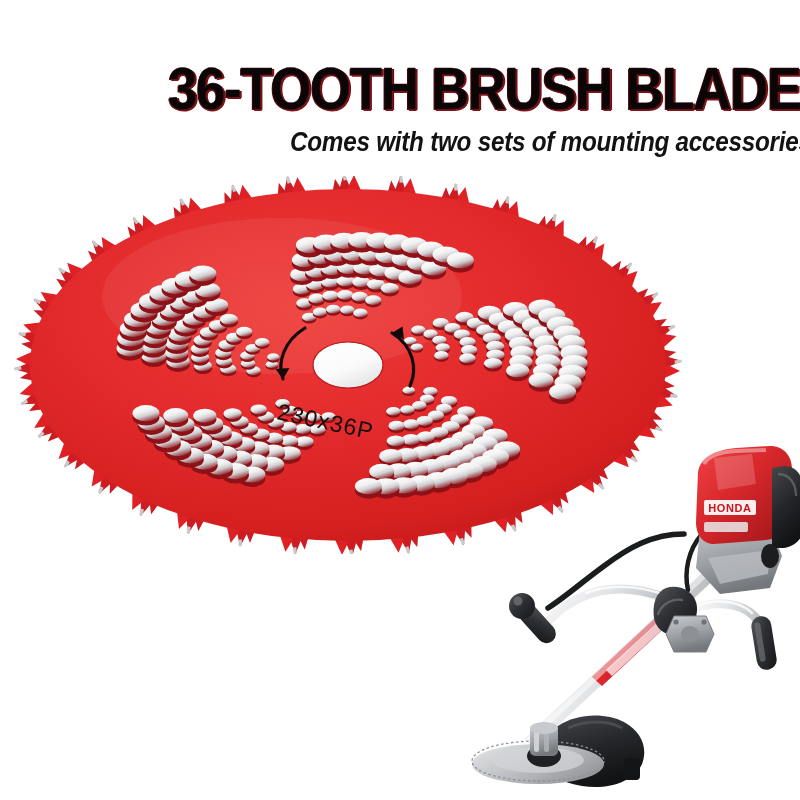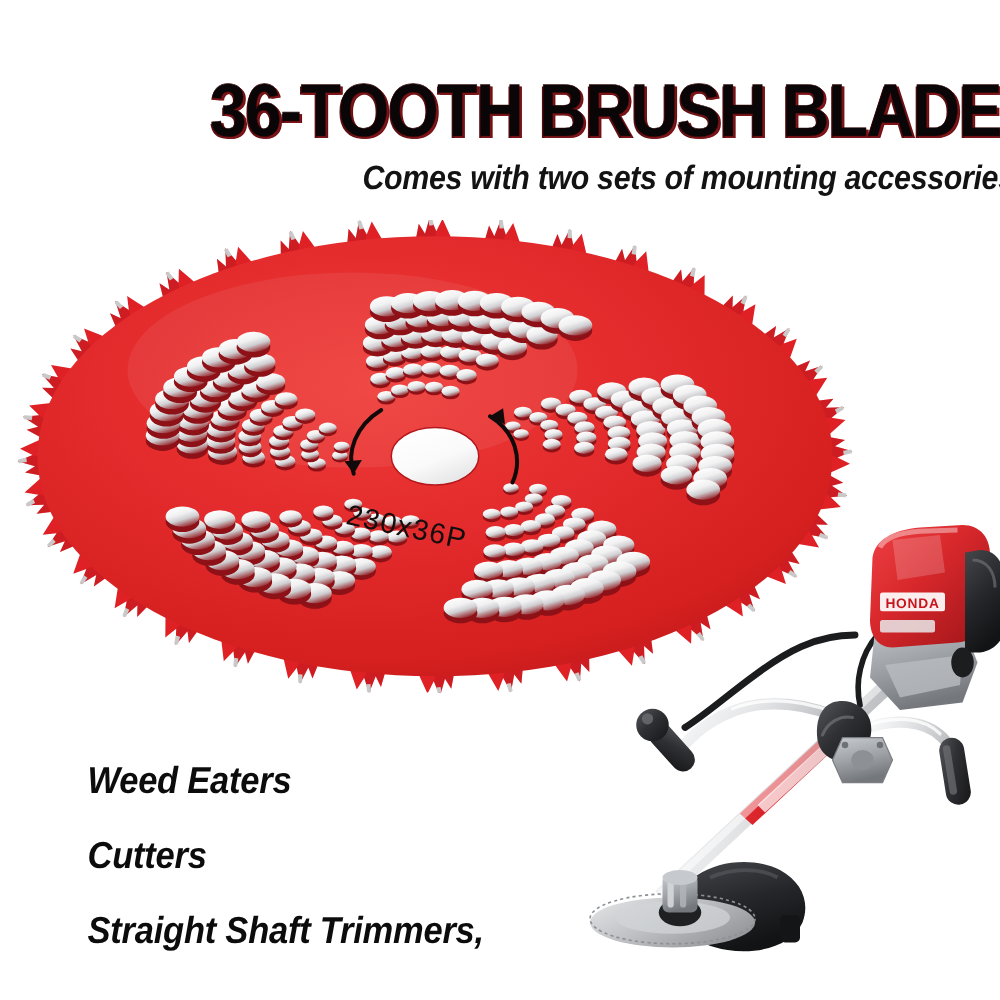--- a/index.html
+++ b/index.html
@@ -88,21 +88,21 @@
     top: 176px;
     width: 668px;
     height: 378px;
   }
   #blade-svg { display: block; width: 100%; height: 100%; }
 
   
   #trimmer-wrap {
     position: absolute;
     left: 452px;
-    top: 412px;
+    top: 438px;
     width: 348px;
     height: 362px;
   }
   #trimmer-svg { display: block; width: 100%; height: 100%; }
 </style>
 </head>
 <body>
 
 <div id="stage">
 
@@ -1391,19 +1391,14 @@
           <ellipse cx="92" cy="318" rx="17" ry="11" fill="#1f2022"></ellipse>
           <rect x="78" y="288" width="28" height="30" rx="5" fill="url(#clampGrad)"></rect>
           <rect x="82" y="292" width="5" height="22" rx="2.5" fill="#d5d7da" opacity="0.9"></rect>
           <rect x="92" y="292" width="5" height="22" rx="2.5" fill="#b3b6ba" opacity="0.8"></rect>
           <ellipse cx="92" cy="290" rx="14" ry="6" fill="#c6c9cd"></ellipse>
         </g>
       </g>
     </svg>
   </div>
 
-  <div id="feature-list">
-    <div class="feature-item">Weed Eaters</div>
-    <div class="feature-item">Cutters</div>
-    <div class="feature-item">Straight Shaft Trimmers,</div>
-  </div>
 
 </div>
 
 </body></html>

